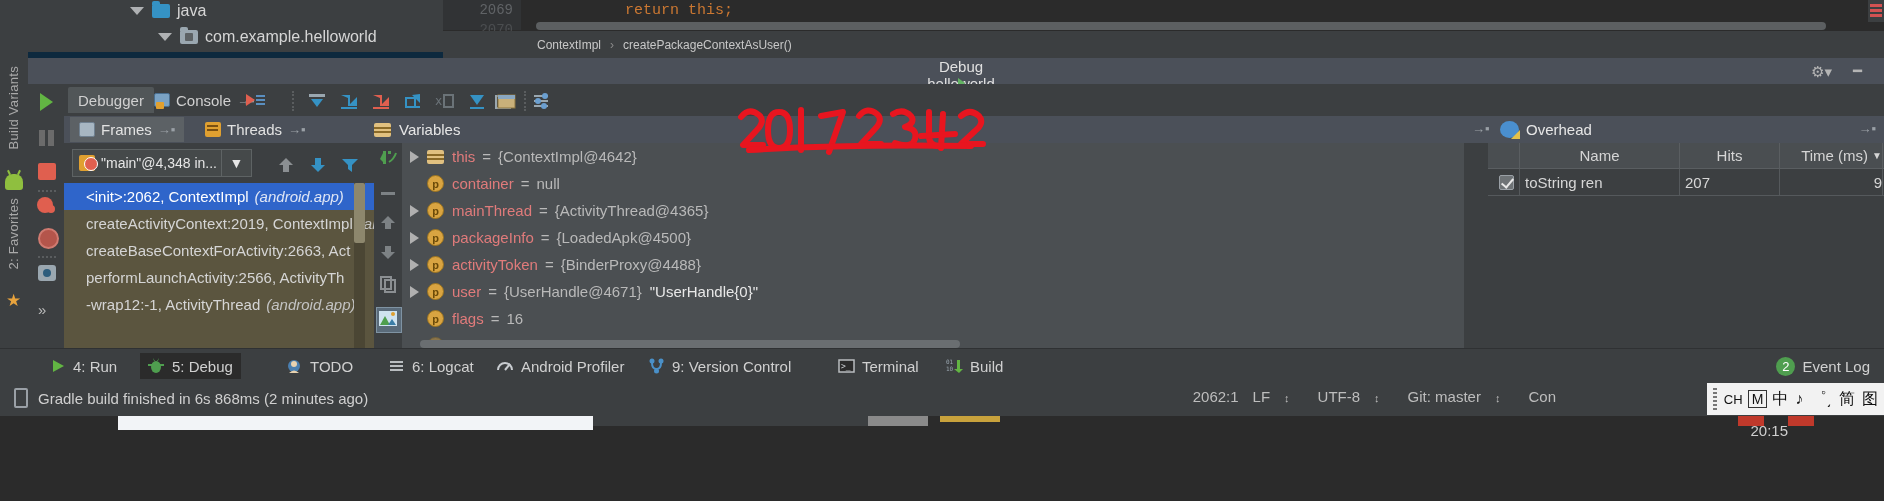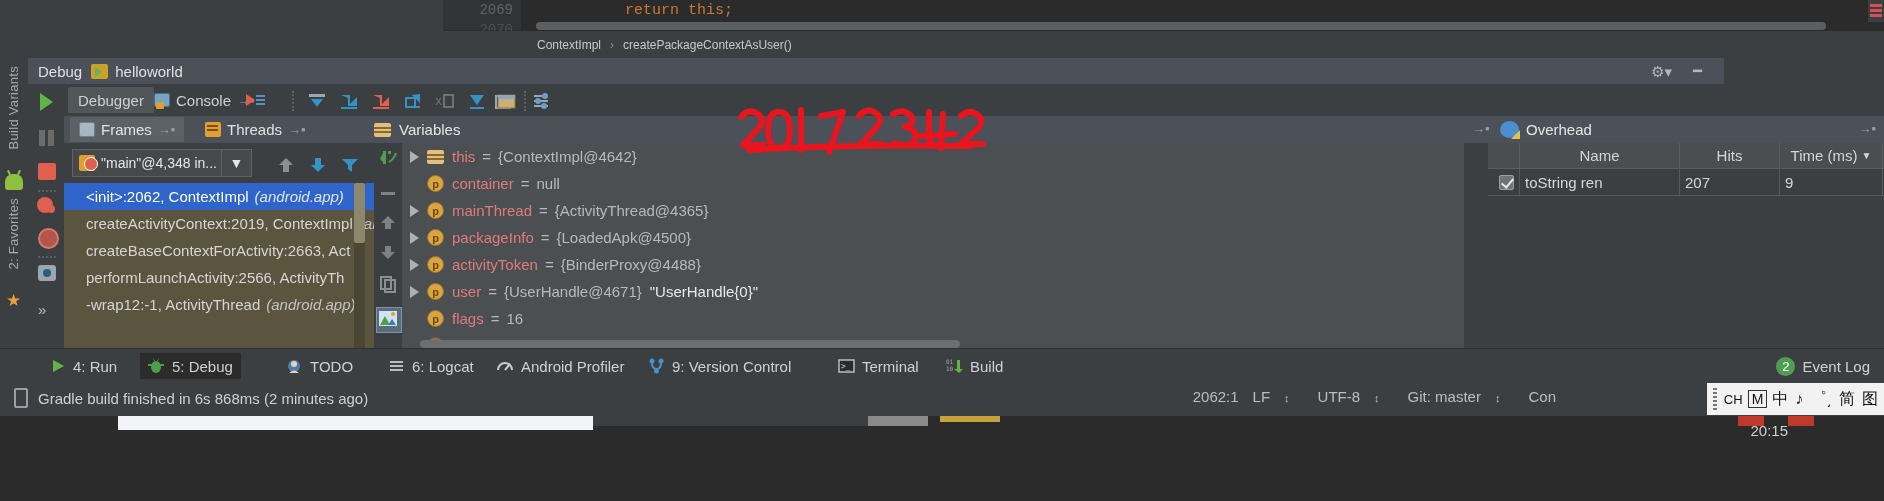--- a/index.html
+++ b/index.html
@@ -28,21 +28,21 @@
   #editor-pane { left:443px; top:0; width:1441px; height:58px; background:#2b2b2b; }
   .lineno { position:absolute; right:8px; color:#606366; font-family:"Liberation Mono", monospace; font-size:14px; }
   .codeline { position:absolute; font-family:"Liberation Mono", monospace; font-size:15px; color:#cc7832; }
   #hscroll { left:536px; top:22px; width:1290px; height:8px; background:#5c5f61; border-radius:4px; }
   #breadcrumb { left:443px; top:31px; width:1441px; height:27px; background:#3c3f41; display:flex; align-items:center; padding-left:94px; font-size:12px; color:#c8c8c8; }
   #breadcrumb .sep { margin:0 9px; color:#8a8a8a; }
   #top-right-red { right:0; top:0; width:16px; height:22px; background:#3c3f41; }
   #top-right-red:after{content:"";position:absolute;right:2px;top:4px;width:12px;height:3px;background:#d25252;box-shadow:0 5px 0 #d25252,0 10px 0 #d25252;}
 
   
-  #dbg-header { left:28px; top:58px; width:1696px; height:26px; background:#4b5059; display:flex; align-items:center; padding-left:10px; font-size:15px; color:#e0e0e0; }
+  #dbg-header { left:28px; top:58px; width:1856px; height:26px; background:#4b5059; display:flex; align-items:center; padding-left:10px; font-size:15px; color:#e0e0e0;flex-direction:column; }
   #dbg-header .run-ico { width:17px;height:15px;margin:0 7px 0 9px;background:#c9a227;border-radius:2px;position:relative; }
   #dbg-header .run-ico:after{content:"";position:absolute;left:4px;top:3px;border-left:7px solid #63b463;border-top:5px solid transparent;border-bottom:5px solid transparent;}
   #hdr-gear { position:absolute; right:52px; top:5px; color:#b5b5b5; font-size:15px; }
   #hdr-min { position:absolute; right:22px; top:4px; color:#b5b5b5; font-size:15px; }
 
   
   #leftbar { left:0; top:58px; width:28px; height:290px; background:#3c3f41; }
   .vtext { position:absolute; writing-mode:vertical-rl; transform:rotate(180deg); font-size:13px; color:#a9a9a9; letter-spacing:.3px; white-space:nowrap; }
   .andro-ico { position:absolute; left:5px; width:18px; height:16px; background:#8fbf3f; border-radius:8px 8px 3px 3px; }
   .andro-ico:before,.andro-ico:after{content:"";position:absolute;top:-4px;width:2px;height:5px;background:#8fbf3f;}
@@ -127,21 +127,21 @@
   #ovh-pin-r { position:absolute; right:8px; top:5px; font-size:13px; color:#9aa0a6; }
   #ovh-body { left:1464px; top:143px; width:420px; height:205px; background:#3c3f41; }
   #ovh-table { position:absolute; left:24px; top:0; width:396px; }
   .ovh-hdr-row { display:flex; height:26px; background:#4a4e51; border-bottom:1px solid #5a5e61; }
   .ovh-hdr-cell { display:flex; align-items:center; justify-content:center; font-size:15px; color:#d5d5d5; border-right:1px solid #5a5e61; }
   .ovh-row { display:flex; height:27px; border-bottom:1px solid #55595c; }
   .ovh-cell { display:flex; align-items:center; font-size:15px; color:#d7d7d7; border-right:1px solid #55595c; padding-left:5px; overflow:hidden; }
   .c-chk { width:32px; justify-content:center; }
   .c-name { width:160px; }
   .c-hits { width:100px; }
-  .c-time { width:103px; }
+  .c-time { width:103px;justify-content:flex-end; }
   .chk { width:15px;height:15px;border:1px solid #9aa0a6;background:#6e7376;position:relative;border-radius:2px;}
   .chk:after{content:"";position:absolute;left:4px;top:0px;width:5px;height:10px;border:solid #e8e8e8;border-width:0 2px 2px 0;transform:rotate(40deg);}
   .bp-dot { width:13px;height:13px;border-radius:50%;background:#e8897c;margin-right:5px;flex:none;}
   .sortarrow { margin-left:4px; font-size:10px; color:#d5d5d5; }
 
   
   #annot { left:735px; top:104px; width:260px; height:64px; pointer-events:none; }
 
   
   #bottombar { left:0; top:348px; width:1884px; height:34px; background:#3c3f41; border-top:1px solid #2f3133; }
@@ -170,20 +170,33 @@
   #tb-gold  { position:absolute; left:940px; top:0; width:60px; height:6px; background:#c8a23c; }
   #tb-red1  { position:absolute; right:120px; top:0; width:26px; height:10px; background:#c0392b; }
   #tb-red2  { position:absolute; right:70px; top:0; width:26px; height:10px; background:#c0392b; }
   #clock { position:absolute; right:96px; top:6px; font-size:15px; color:#cfcfcf; }
 </style>
 </head>
 <body>
 
 <div class="abs" id="top-strip">
 
+  <div class="abs" id="proj-tree">
+    <div class="tree-row" style="left:130px; top:-2px;">
+      <span class="tri"></span>
+      <span class="folder"></span>
+      <span>java</span>
+    </div>
+    <div class="tree-row" style="left:158px; top:24px;">
+      <span class="tri"></span>
+      <span class="folder pkg"></span>
+      <span>com.example.helloworld</span>
+    </div>
+    <div class="abs" id="tree-sel-bar"></div>
+  </div>
 
   <div class="abs" id="editor-pane">
     <div class="abs" style="left:0;top:0;width:78px;height:30px;background:#313335;">
       <span class="lineno" style="top:2px;">2069</span>
       <span class="lineno" style="top:22px;opacity:.55;">2070</span>
     </div>
     <span class="codeline" style="left:182px; top:2px;">return this;</span>
   </div>
   <div class="abs" id="hscroll"></div>
 

